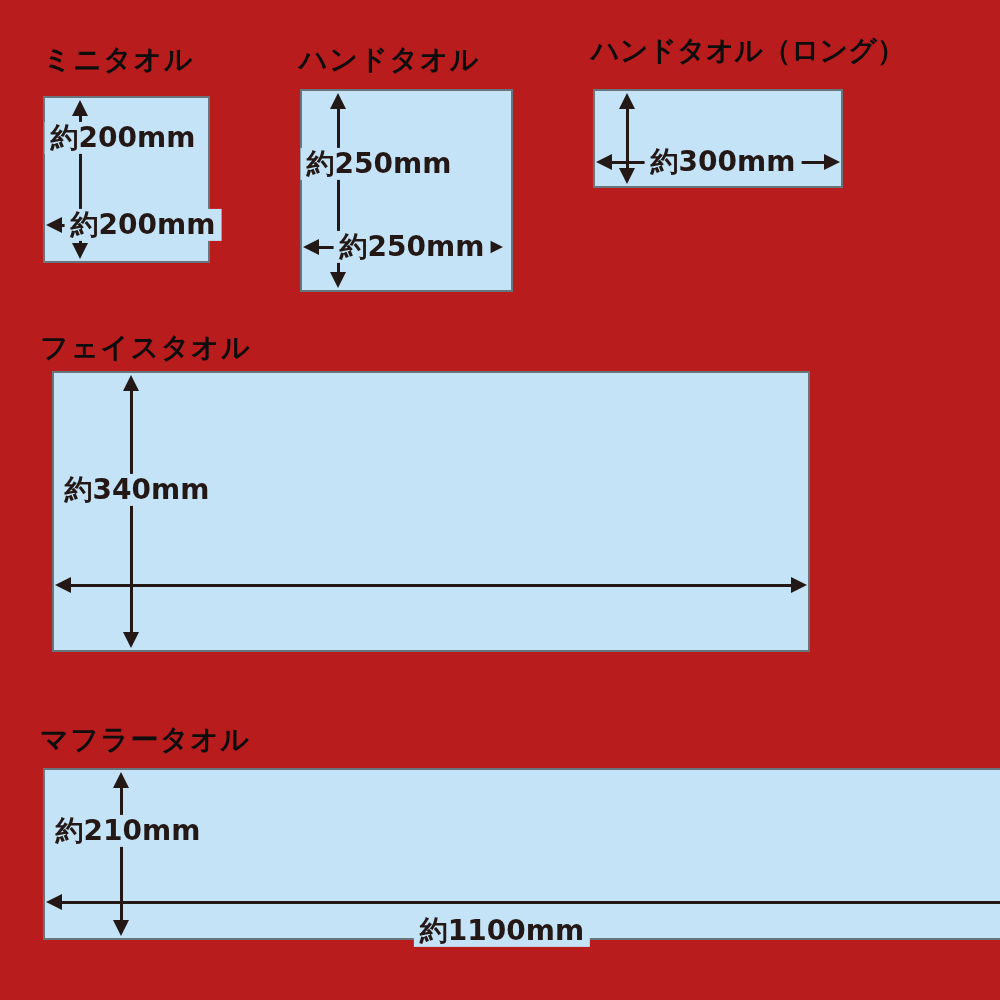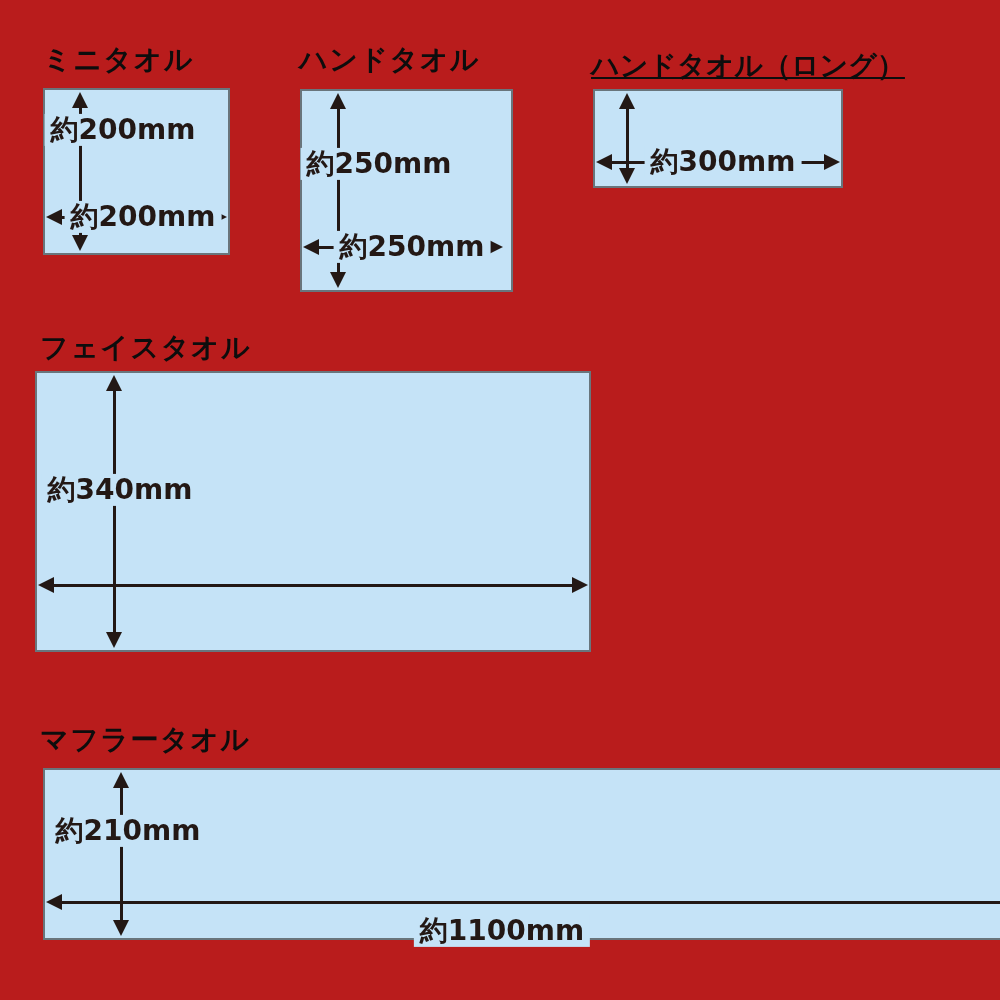--- a/index.html
+++ b/index.html
@@ -37,21 +37,21 @@
     font-weight:bold;font-size:28px;line-height:1.15;
     padding:0 6px;white-space:nowrap;z-index:2;
   }
 </style>
 </head>
 <body>
 
 <div id="canvas">
 
   <div class="towel-title" style="left:43px;top:46px;">ミニタオル</div>
-  <div class="towel-rect" style="left:43px;top:88px;width:187px;height:167px;">
+  <div class="towel-rect" style="left:43px;top:96px;width:167px;height:167px;">
     <div class="arrow-v" style="left:35px;top:2px;bottom:2px;">
       <span class="tri up"></span>
       <span class="vline"></span>
       <span class="tri down"></span>
     </div>
     <div class="arrow-h" style="top:127px;left:1px;right:1px;">
       <span class="tri left"></span>
       <span class="hline"></span>
       <span class="tri right"></span>
     </div>
@@ -68,37 +68,37 @@
     </div>
     <div class="arrow-h" style="top:156px;left:1px;right:8px;">
       <span class="tri left"></span>
       <span class="hline"></span>
       <span class="tri right"></span>
     </div>
     <span class="dim-label" style="left:77px;top:73px;">約250mm</span>
     <span class="dim-label" style="left:110px;top:156px;">約250mm</span>
   </div>
 
-  <div class="towel-title" style="left:591px;top:52px;letter-spacing:0;text-decoration:underline;">ハンドタオル（ロング）</div>
+  <div class="towel-title" style="left:591px;top:37px;letter-spacing:0;">ハンドタオル（ロング）</div>
   <div class="towel-rect" style="left:593px;top:89px;width:250px;height:99px;">
     <div class="arrow-v" style="left:32px;top:2px;bottom:2px;">
       <span class="tri up"></span>
       <span class="vline"></span>
       <span class="tri down"></span>
     </div>
     <div class="arrow-h" style="top:71px;left:1px;right:1px;">
       <span class="tri left"></span>
       <span class="hline"></span>
       <span class="tri right"></span>
     </div>
     <span class="dim-label" style="left:128px;top:71px;">約300mm</span>
   </div>
 
   <div class="towel-title" style="left:40px;top:334px;">フェイスタオル</div>
-  <div class="towel-rect" style="left:35px;top:371px;width:556px;height:281px;">
+  <div class="towel-rect" style="left:52px;top:371px;width:758px;height:281px;">
     <div class="arrow-v" style="left:77px;top:2px;bottom:2px;">
       <span class="tri up"></span>
       <span class="vline"></span>
       <span class="tri down"></span>
     </div>
     <div class="arrow-h" style="top:212px;left:1px;right:1px;">
       <span class="tri left"></span>
       <span class="hline"></span>
       <span class="tri right"></span>
     </div>

